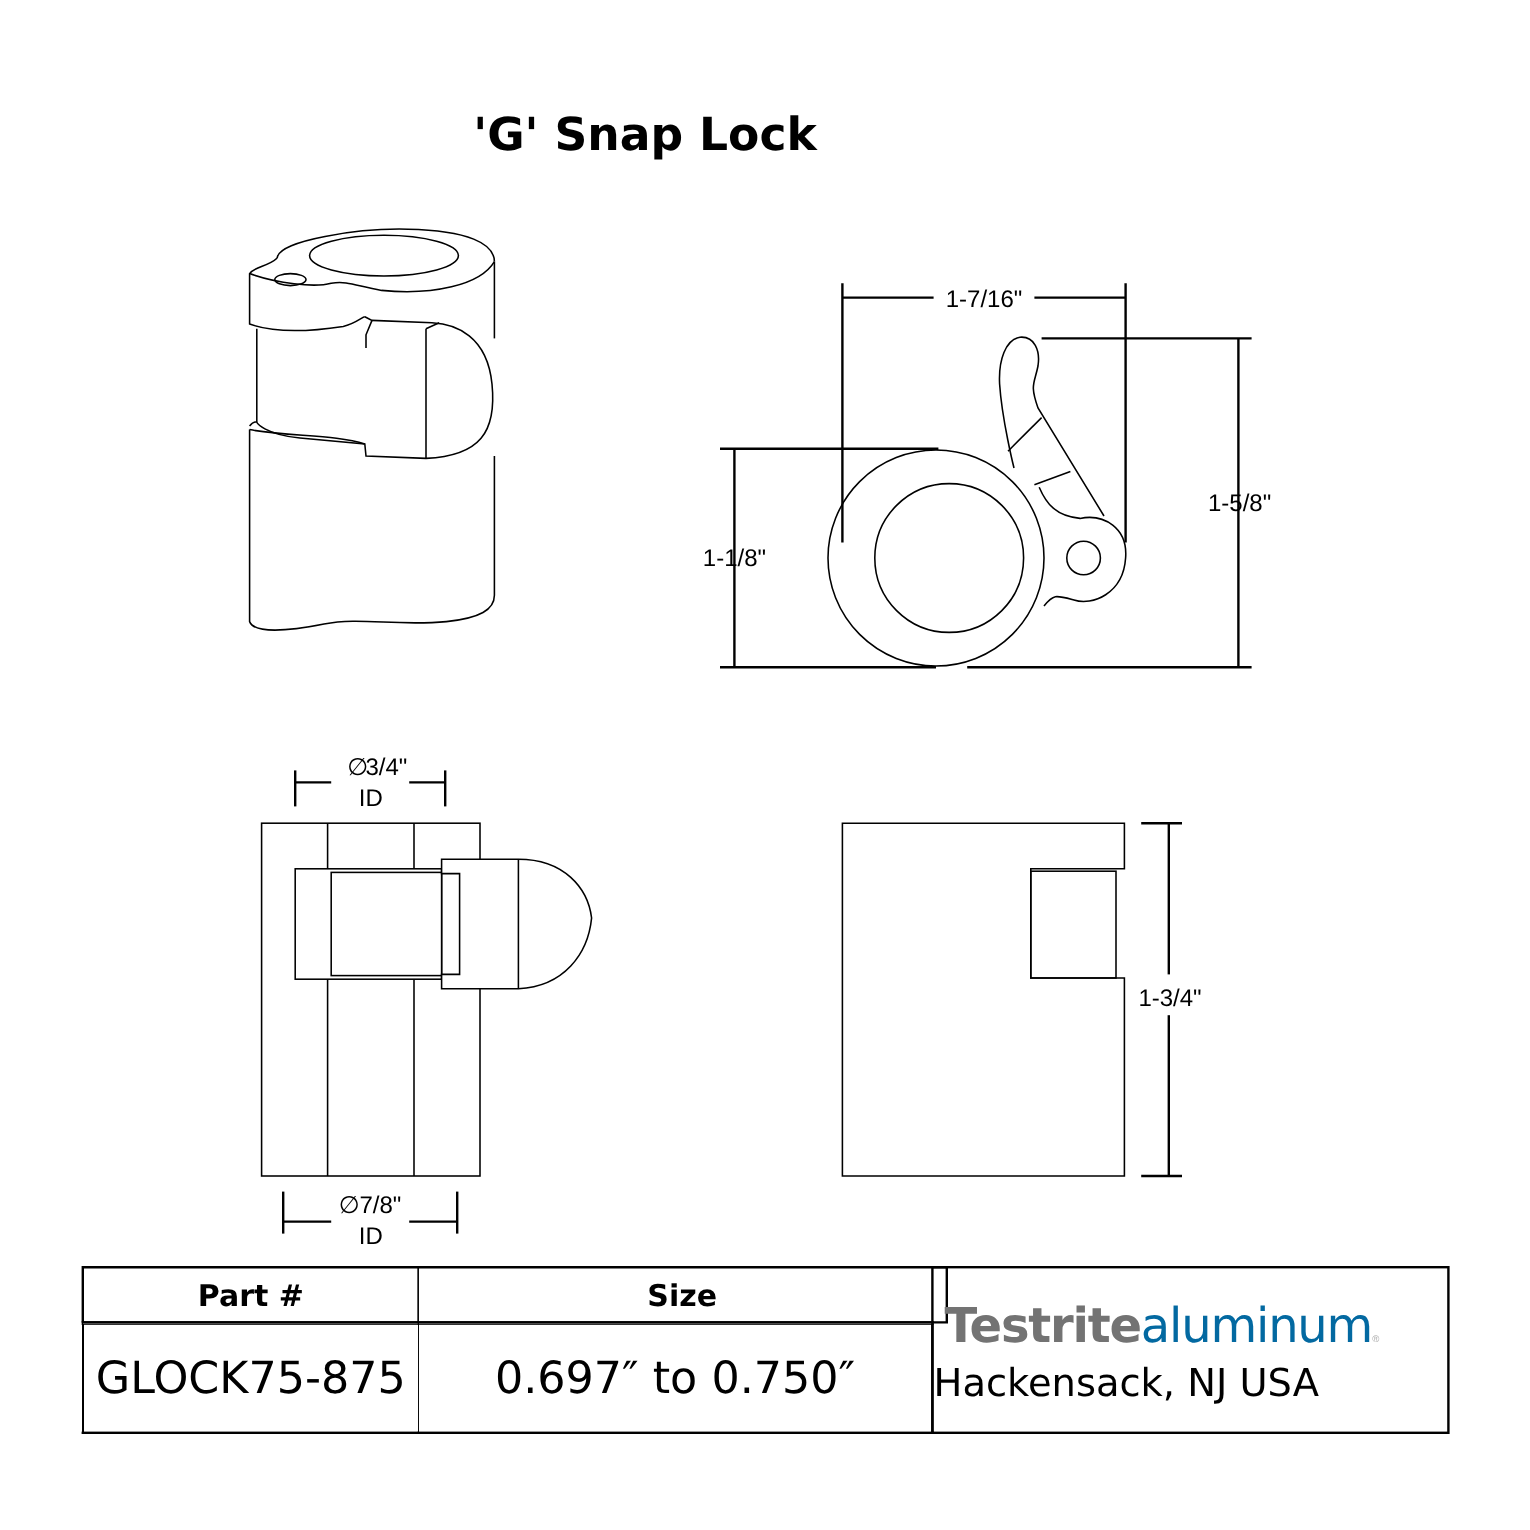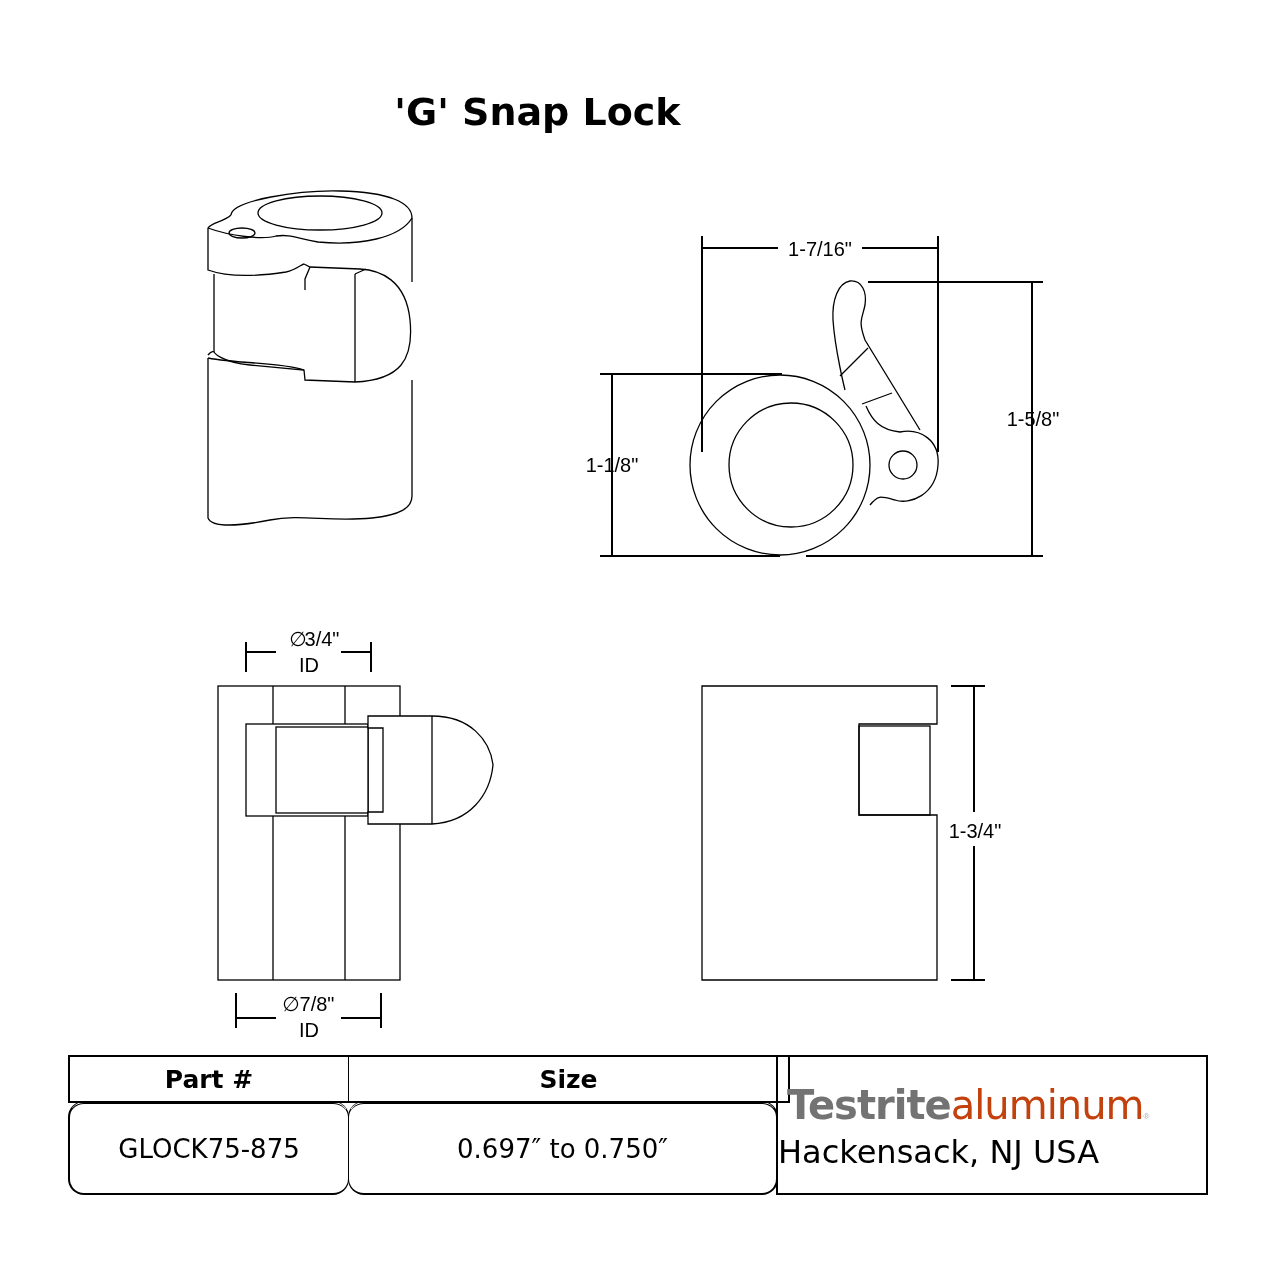--- a/index.html
+++ b/index.html
@@ -3,24 +3,24 @@
 <meta charset="utf-8">
 <style>
   html, body { margin:0; padding:0; background:#ffffff; }
   body { width:1275px; height:1275px; position:relative; overflow:hidden; font-family:"Liberation Sans", sans-serif; color:#000; }
   .title { position:absolute; left:0; width:1075px; top:90px; text-align:center; font-family:"DejaVu Sans", sans-serif; font-weight:bold; font-size:38px; letter-spacing:0px; }
   svg.drawing { position:absolute; left:0; top:0; }
   .dim { font-family:"Liberation Sans", sans-serif; font-size:20px; fill:#000; }
   .spec-table { position:absolute; left:68px; top:1055px; width:1140px; height:140px; }
   .cell { position:absolute; box-sizing:border-box; display:flex; align-items:center; justify-content:center; }
   .hdr { font-family:"DejaVu Sans", sans-serif; font-weight:bold; font-size:25px; }
-  .val { font-family:"DejaVu Sans", sans-serif; font-size:26px;border-radius:16px; }
+  .val { font-family:"DejaVu Sans", sans-serif; font-size:37px; }
   .logo { position:absolute; left:787px; top:1082px; width:410px; white-space:nowrap; }
   .logo-brand { font-family:"DejaVu Sans", sans-serif; font-weight:bold; font-size:40px; color:#737373; letter-spacing:-1px; }
-  .logo-sub { font-family:"DejaVu Sans", sans-serif; font-weight:normal; font-size:40px; color:#c2410c; letter-spacing:-1px;margin-top:12px; }
+  .logo-sub { font-family:"DejaVu Sans", sans-serif; font-weight:normal; font-size:40px; color:#0369a1; letter-spacing:-1px;margin-top:12px; }
   .reg { font-size:8px; color:#a8a8a8; vertical-align:baseline; }
   .loc { position:absolute; left:778px; width:464px; top:1133px; font-family:"DejaVu Sans", sans-serif; font-size:32px; }
 </style>
 </head>
 <body>
 
 <div class="title">'G' Snap Lock</div>
 
 <svg class="drawing" width="1275" height="1050" viewBox="0 0 1275 1050">
   <g fill="none" stroke="#000" stroke-width="1.3">

